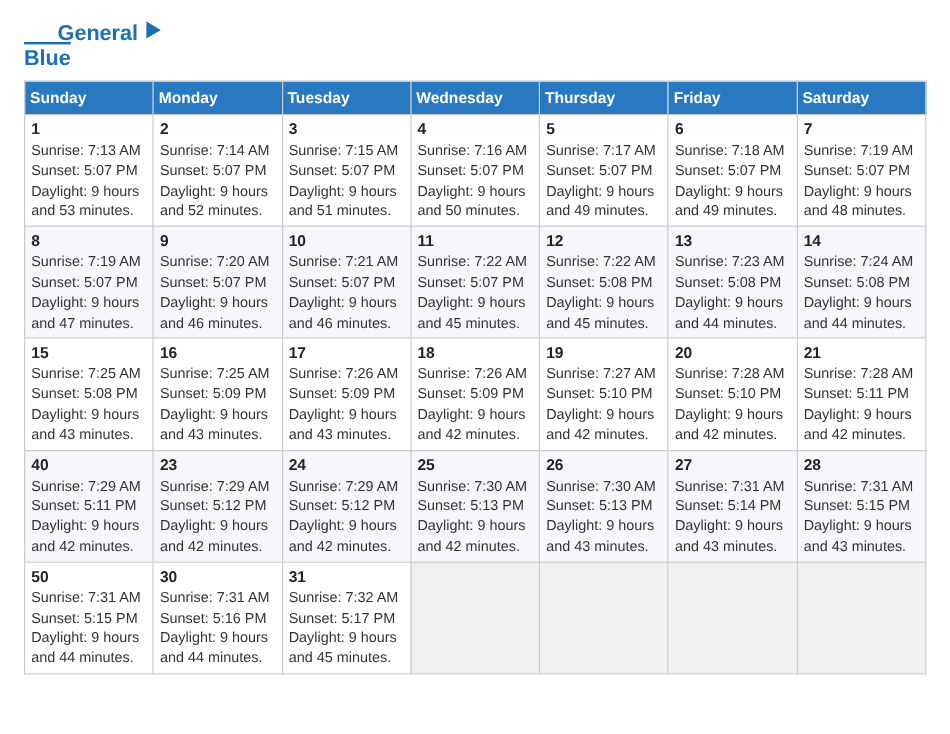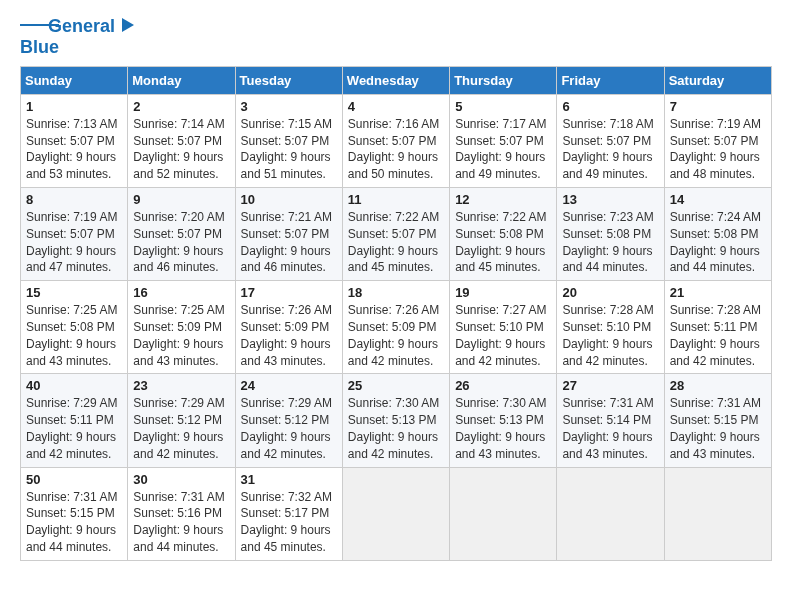--- a/index.html
+++ b/index.html
@@ -98,21 +98,21 @@
         <span class="blue">General</span>
       </span>
       <span style="display:inline-block; margin-left:3px; vertical-align:middle;">
         <svg width="18" height="18" viewBox="0 0 18 18">
           <polygon points="4,2 16,9 4,16" fill="#1a6fb5"></polygon>
         </svg>
       </span>
     </div>
     <div>
       <span class="logo-text">
-        <span style="color:#1a6fb5; border-top: 2px solid #1a6fb5; padding-top:11px;">Blue</span>
+        <span style="color:#1a6fb5; border-top: 2px solid #1a6fb5; padding-top:1px;">Blue</span>
       </span>
     </div>
   </div>
   <div class="title-area">
     <div class="month-title"></div>
     <div class="location"></div>
   </div>
 </div>
 
 <table class="calendar-table">

